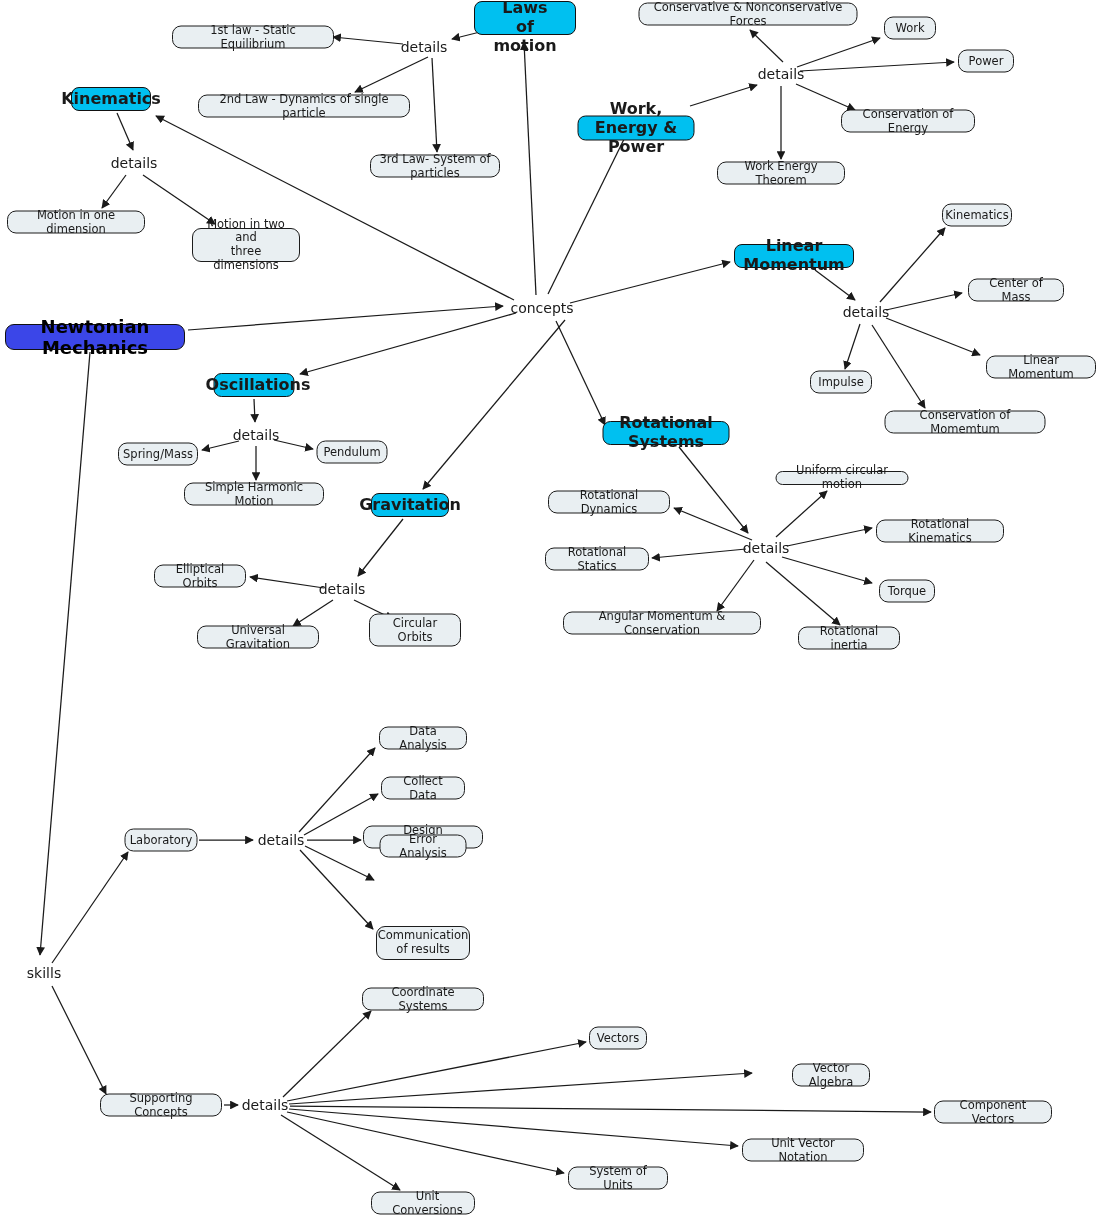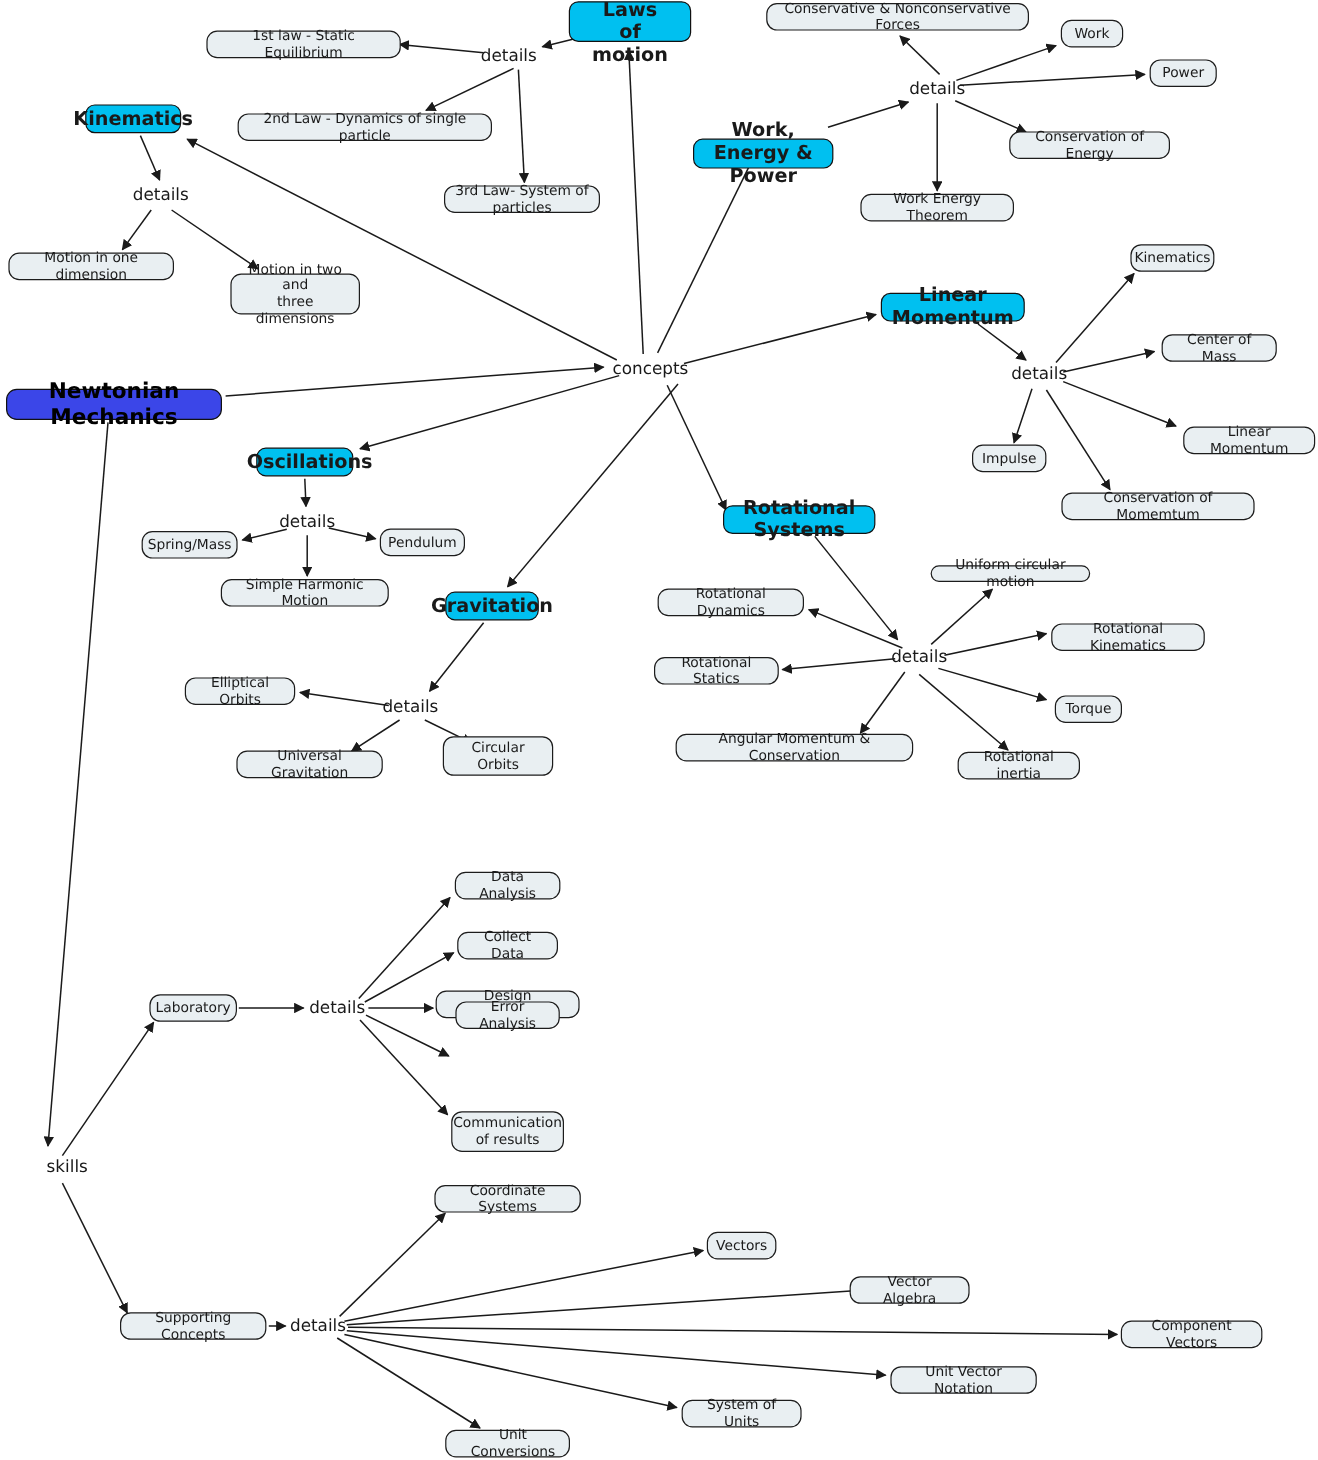--- a/index.html
+++ b/index.html
@@ -153,21 +153,21 @@
       <line x1="287" y1="1101" x2="586" y2="1042"></line>
       <line x1="289" y1="1104" x2="752" y2="1073"></line>
       <line x1="290" y1="1106" x2="931" y2="1112"></line>
       <line x1="289" y1="1109" x2="738" y2="1146"></line>
       <line x1="287" y1="1112" x2="564" y2="1173"></line>
       <line x1="281" y1="1115" x2="400" y2="1190"></line>
     </g>
   </svg>
 
   <div class="hub" style="left:542px; top:308px;">concepts</div>
-  <div class="hub" style="left:56px; top:973px;text-align:center;">skills</div>
+  <div class="hub" style="left:44px; top:973px;text-align:center;">skills</div>
 
   <div class="hub" style="left:424px; top:47px;">details</div>
   <div class="hub" style="left:134px; top:163px;">details</div>
   <div class="hub" style="left:781px; top:74px;">details</div>
   <div class="hub" style="left:866px; top:312px;">details</div>
   <div class="hub" style="left:256px; top:435px;">details</div>
   <div class="hub" style="left:342px; top:589px;">details</div>
   <div class="hub" style="left:766px; top:548px;">details</div>
   <div class="hub" style="left:281px; top:840px;">details</div>
   <div class="hub" style="left:265px; top:1105px;">details</div>
@@ -222,19 +222,19 @@
   <div class="node leaf" style="left:423px; top:738px; width:88px; height:23px;">Data Analysis</div>
   <div class="node leaf" style="left:423px; top:788px; width:84px; height:23px;">Collect Data</div>
   <div class="node leaf" style="left:423px; top:837px; width:120px; height:23px;">Design Experiments</div>
   <div class="node leaf" style="left:423px; top:846px; width:87px; height:23px;">Error Analysis</div>
   <div class="node leaf" style="left:423px; top:943px; width:94px; height:34px;">Communication
 of results</div>
 
   <div class="node leaf" style="left:161px; top:1105px; width:122px; height:23px;">Supporting Concepts</div>
   <div class="node leaf" style="left:423px; top:999px; width:122px; height:23px;">Coordinate Systems</div>
   <div class="node leaf" style="left:618px; top:1038px; width:58px; height:23px;">Vectors</div>
-  <div class="node leaf" style="left:758px; top:1075px; width:100px; height:23px;">Vector Algebra</div>
+  <div class="node leaf" style="left:831px; top:1075px; width:78px; height:23px;">Vector Algebra</div>
   <div class="node leaf" style="left:993px; top:1112px; width:118px; height:23px;">Component Vectors</div>
   <div class="node leaf" style="left:803px; top:1150px; width:122px; height:23px;">Unit Vector Notation</div>
   <div class="node leaf" style="left:618px; top:1178px; width:100px; height:23px;">System of Units</div>
   <div class="node leaf" style="left:423px; top:1203px; width:104px; height:23px;padding-left:16px;">Unit Conversions</div>
 
 </div>
 
 </body></html>

